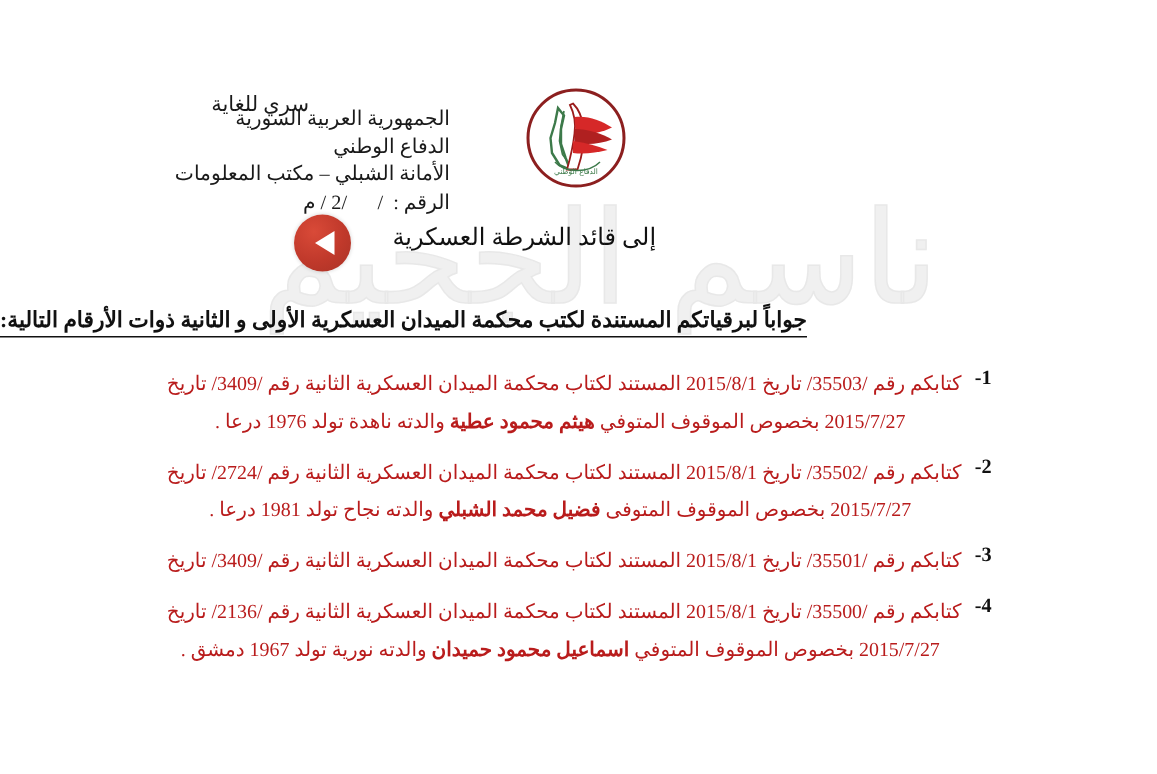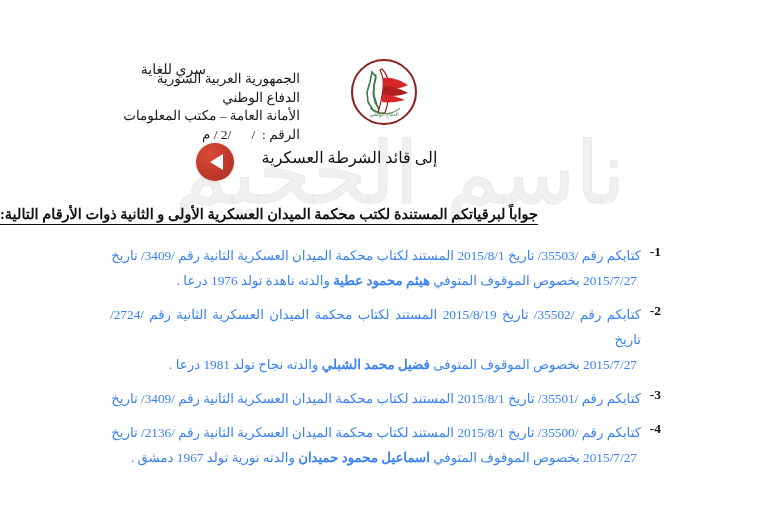--- a/index.html
+++ b/index.html
@@ -181,29 +181,29 @@
     width: 20px;
     text-align: right;
     padding-top: 1px;
     direction: rtl;
     unicode-bidi: isolate;
   }
   .item-body {
     flex: 1 1 auto;
     font-size: 13.3px;
     line-height: 25px;
-    color: #3b82f6;
+    color: #b91c1c;
     direction: rtl;
     text-align: justify;
   }
   .item-line {
     white-space: normal;
   }
   .item-line-2 {
-    text-align: right;
+    text-align: center;
     padding-right: 4px;
   }
   .nm { font-weight: bold; }
 </style>
 </head>
 <body>
 
 <div class="page">
 
   <div class="watermark">
@@ -224,21 +224,21 @@
         <path d="M33 28 C42 28, 51 31, 58 35 C50 38, 41 39, 33 37 Z" fill="#b02020"></path>
         <path d="M32 36 C40 37, 48 39, 55 42 C47 44, 39 45, 32 44 Z" fill="#d62828"></path>
         <path d="M20 50 C26 57, 42 58, 50 50" fill="none" stroke="#3d7a4a" stroke-width="1"></path>
         <text x="34" y="58" font-size="5" fill="#3d7a4a" text-anchor="middle" font-family="DejaVu Serif, serif">الدفاع الوطني</text>
       </svg>
     </div>
 
     <div class="org-block">
       <div class="org-line">الجمهورية العربية السورية</div>
       <div class="org-line">الدفاع الوطني</div>
-      <div class="org-line">الأمانة العامة – مكتب المعلومات</div>
+      <div class="org-line">الأمانة الشبلي – مكتب المعلومات</div>
       <div class="meta-line">الرقم :  /      /2 / م</div>
     </div>
   </div>
 
   <div class="play-overlay">
     <div class="play-circle">
       <div class="play-tri"></div>
     </div>
   </div>
 
@@ -258,21 +258,21 @@
           <span>2015/7/27 بخصوص الموقوف المتوفي</span>
           <span class="nm">هيثم محمود عطية</span>
           <span>والدته ناهدة تولد 1976 درعا .</span>
         </div>
       </div>
     </div>
 
     <div class="item">
       <div class="item-num">2-</div>
       <div class="item-body">
-        <div class="item-line">كتابكم رقم /35502/ تاريخ 2015/8/19 المستند لكتاب محكمة الميدان العسكرية الثانية رقم /2724/ تاريخ</div>
+        <div class="item-line">كتابكم رقم /35502/ تاريخ 2015/8/1 المستند لكتاب محكمة الميدان العسكرية الثانية رقم /2724/ تاريخ</div>
         <div class="item-line item-line-2">
           <span>2015/7/27 بخصوص الموقوف المتوفى</span>
           <span class="nm">فضيل محمد الشبلي</span>
           <span>والدته نجاح تولد 1981 درعا .</span>
         </div>
       </div>
     </div>
 
     <div class="item">
       <div class="item-num">3-</div>

